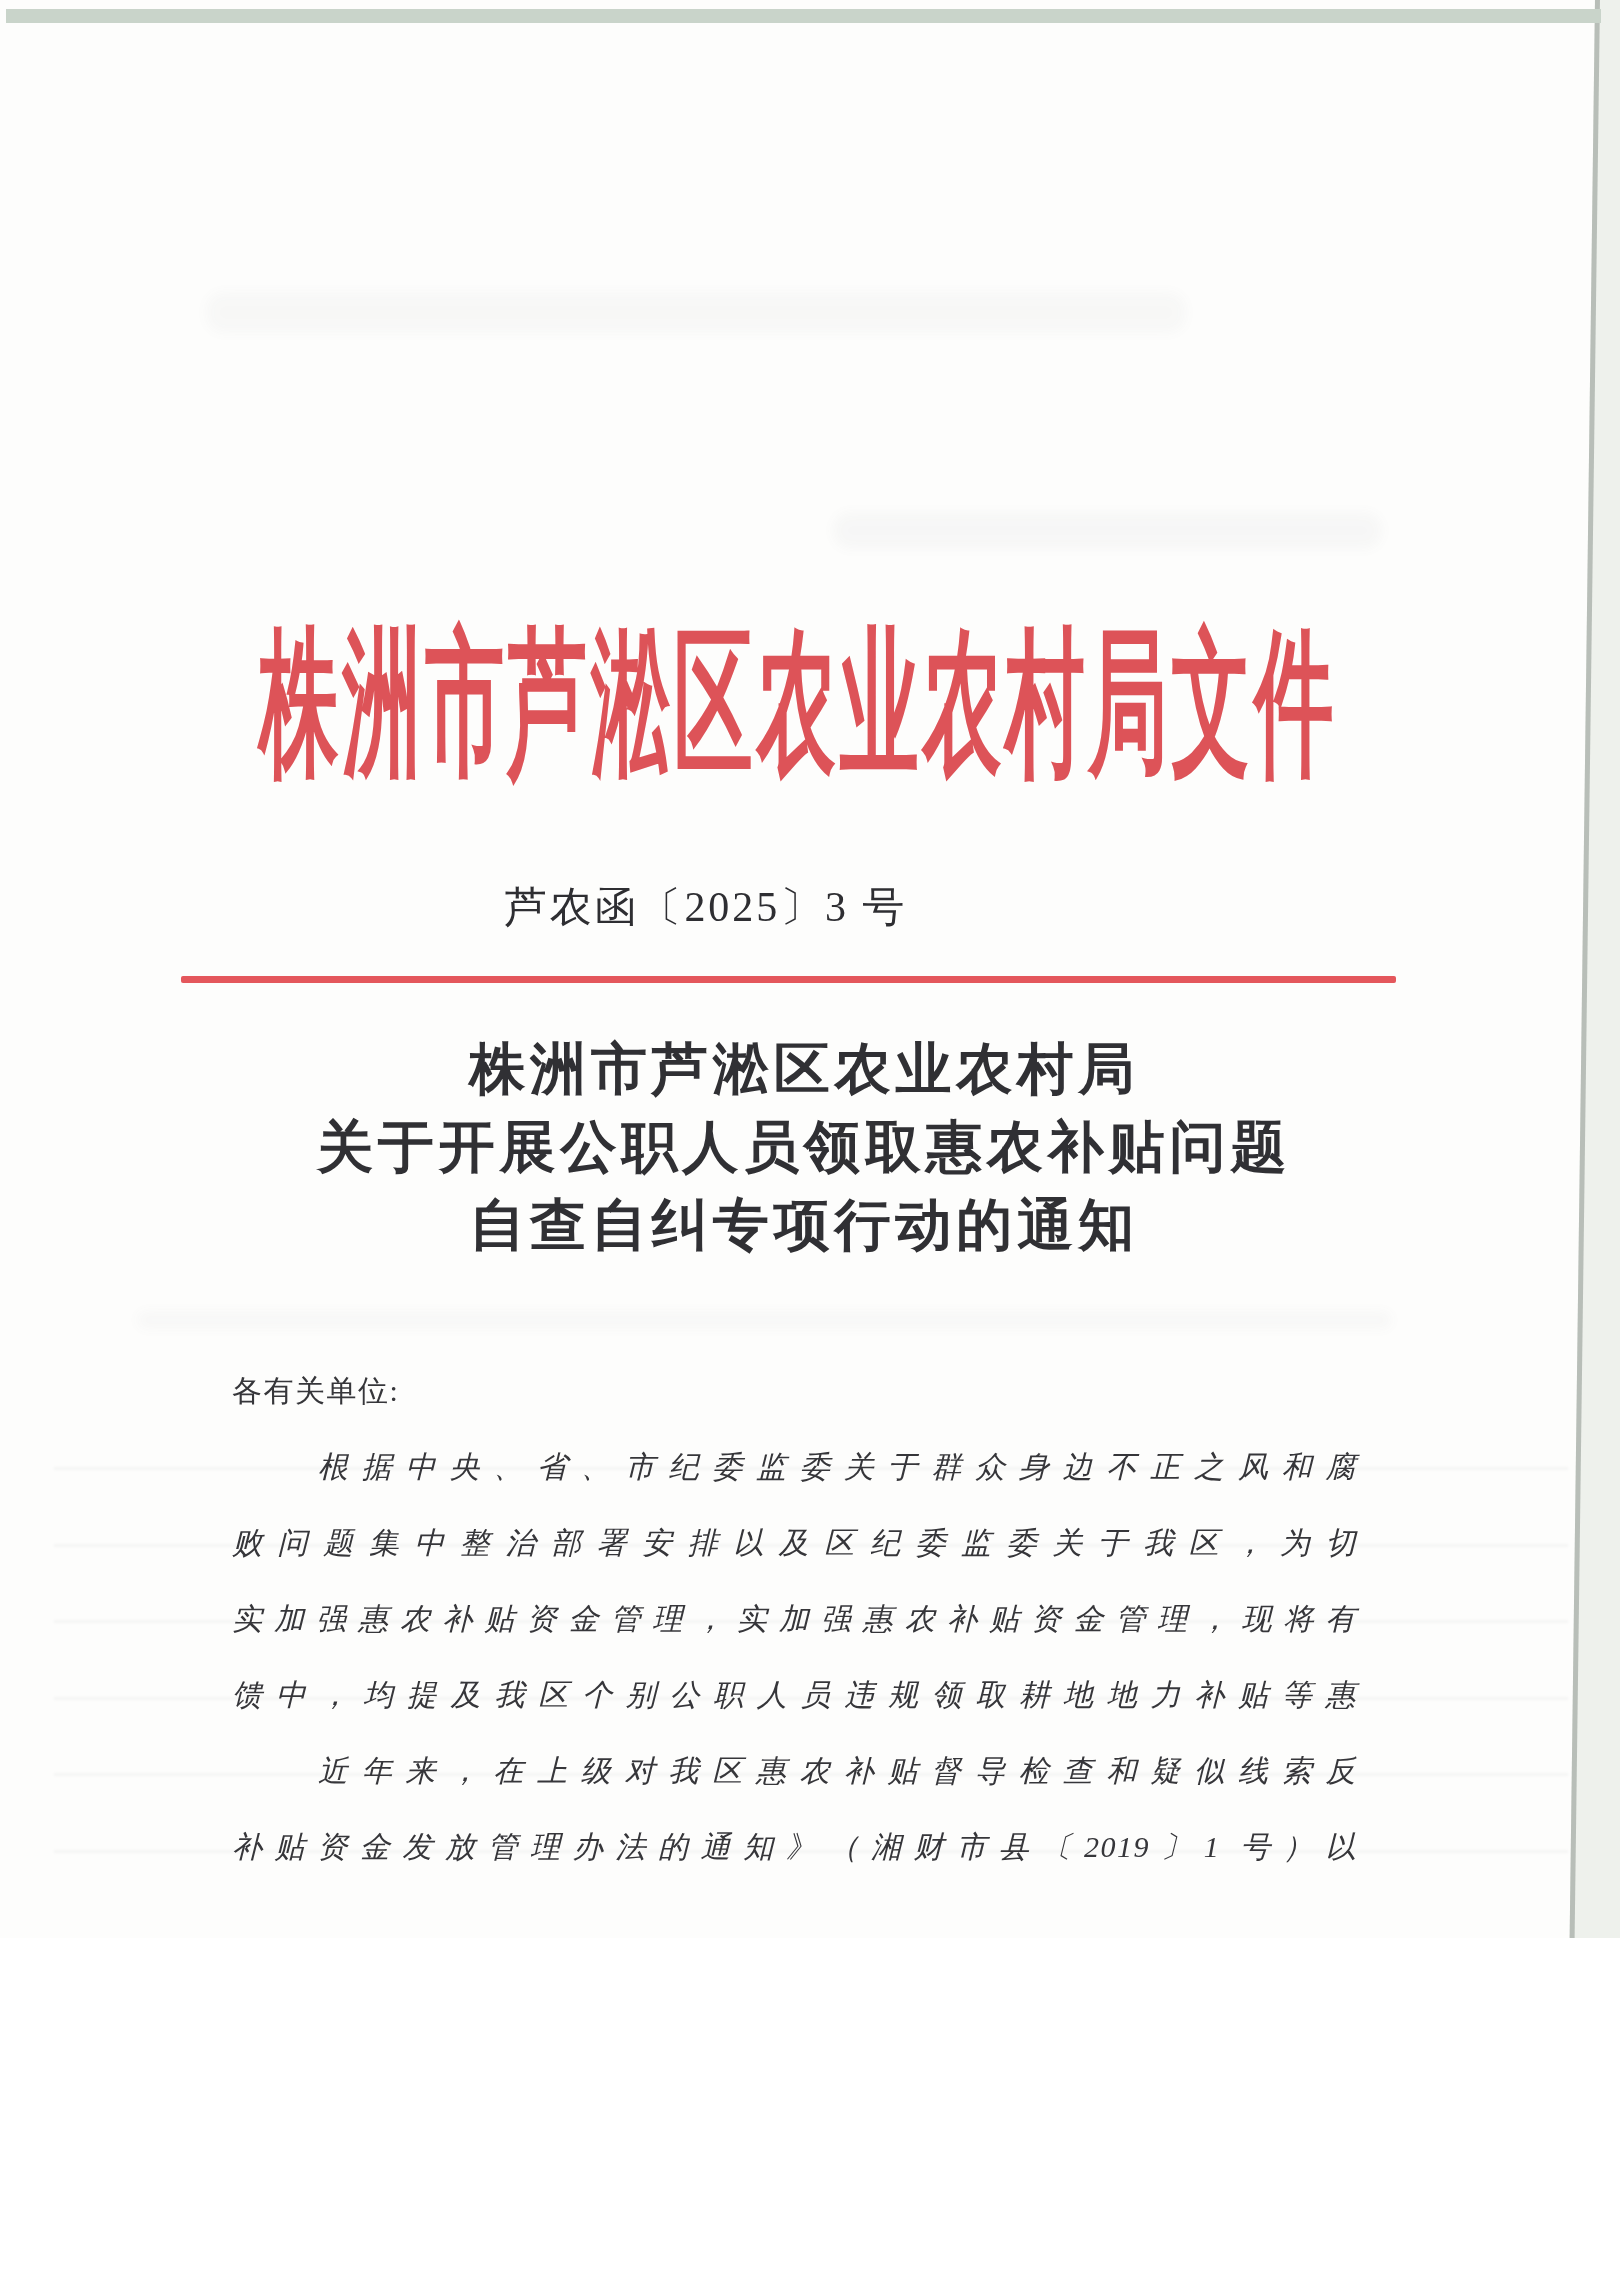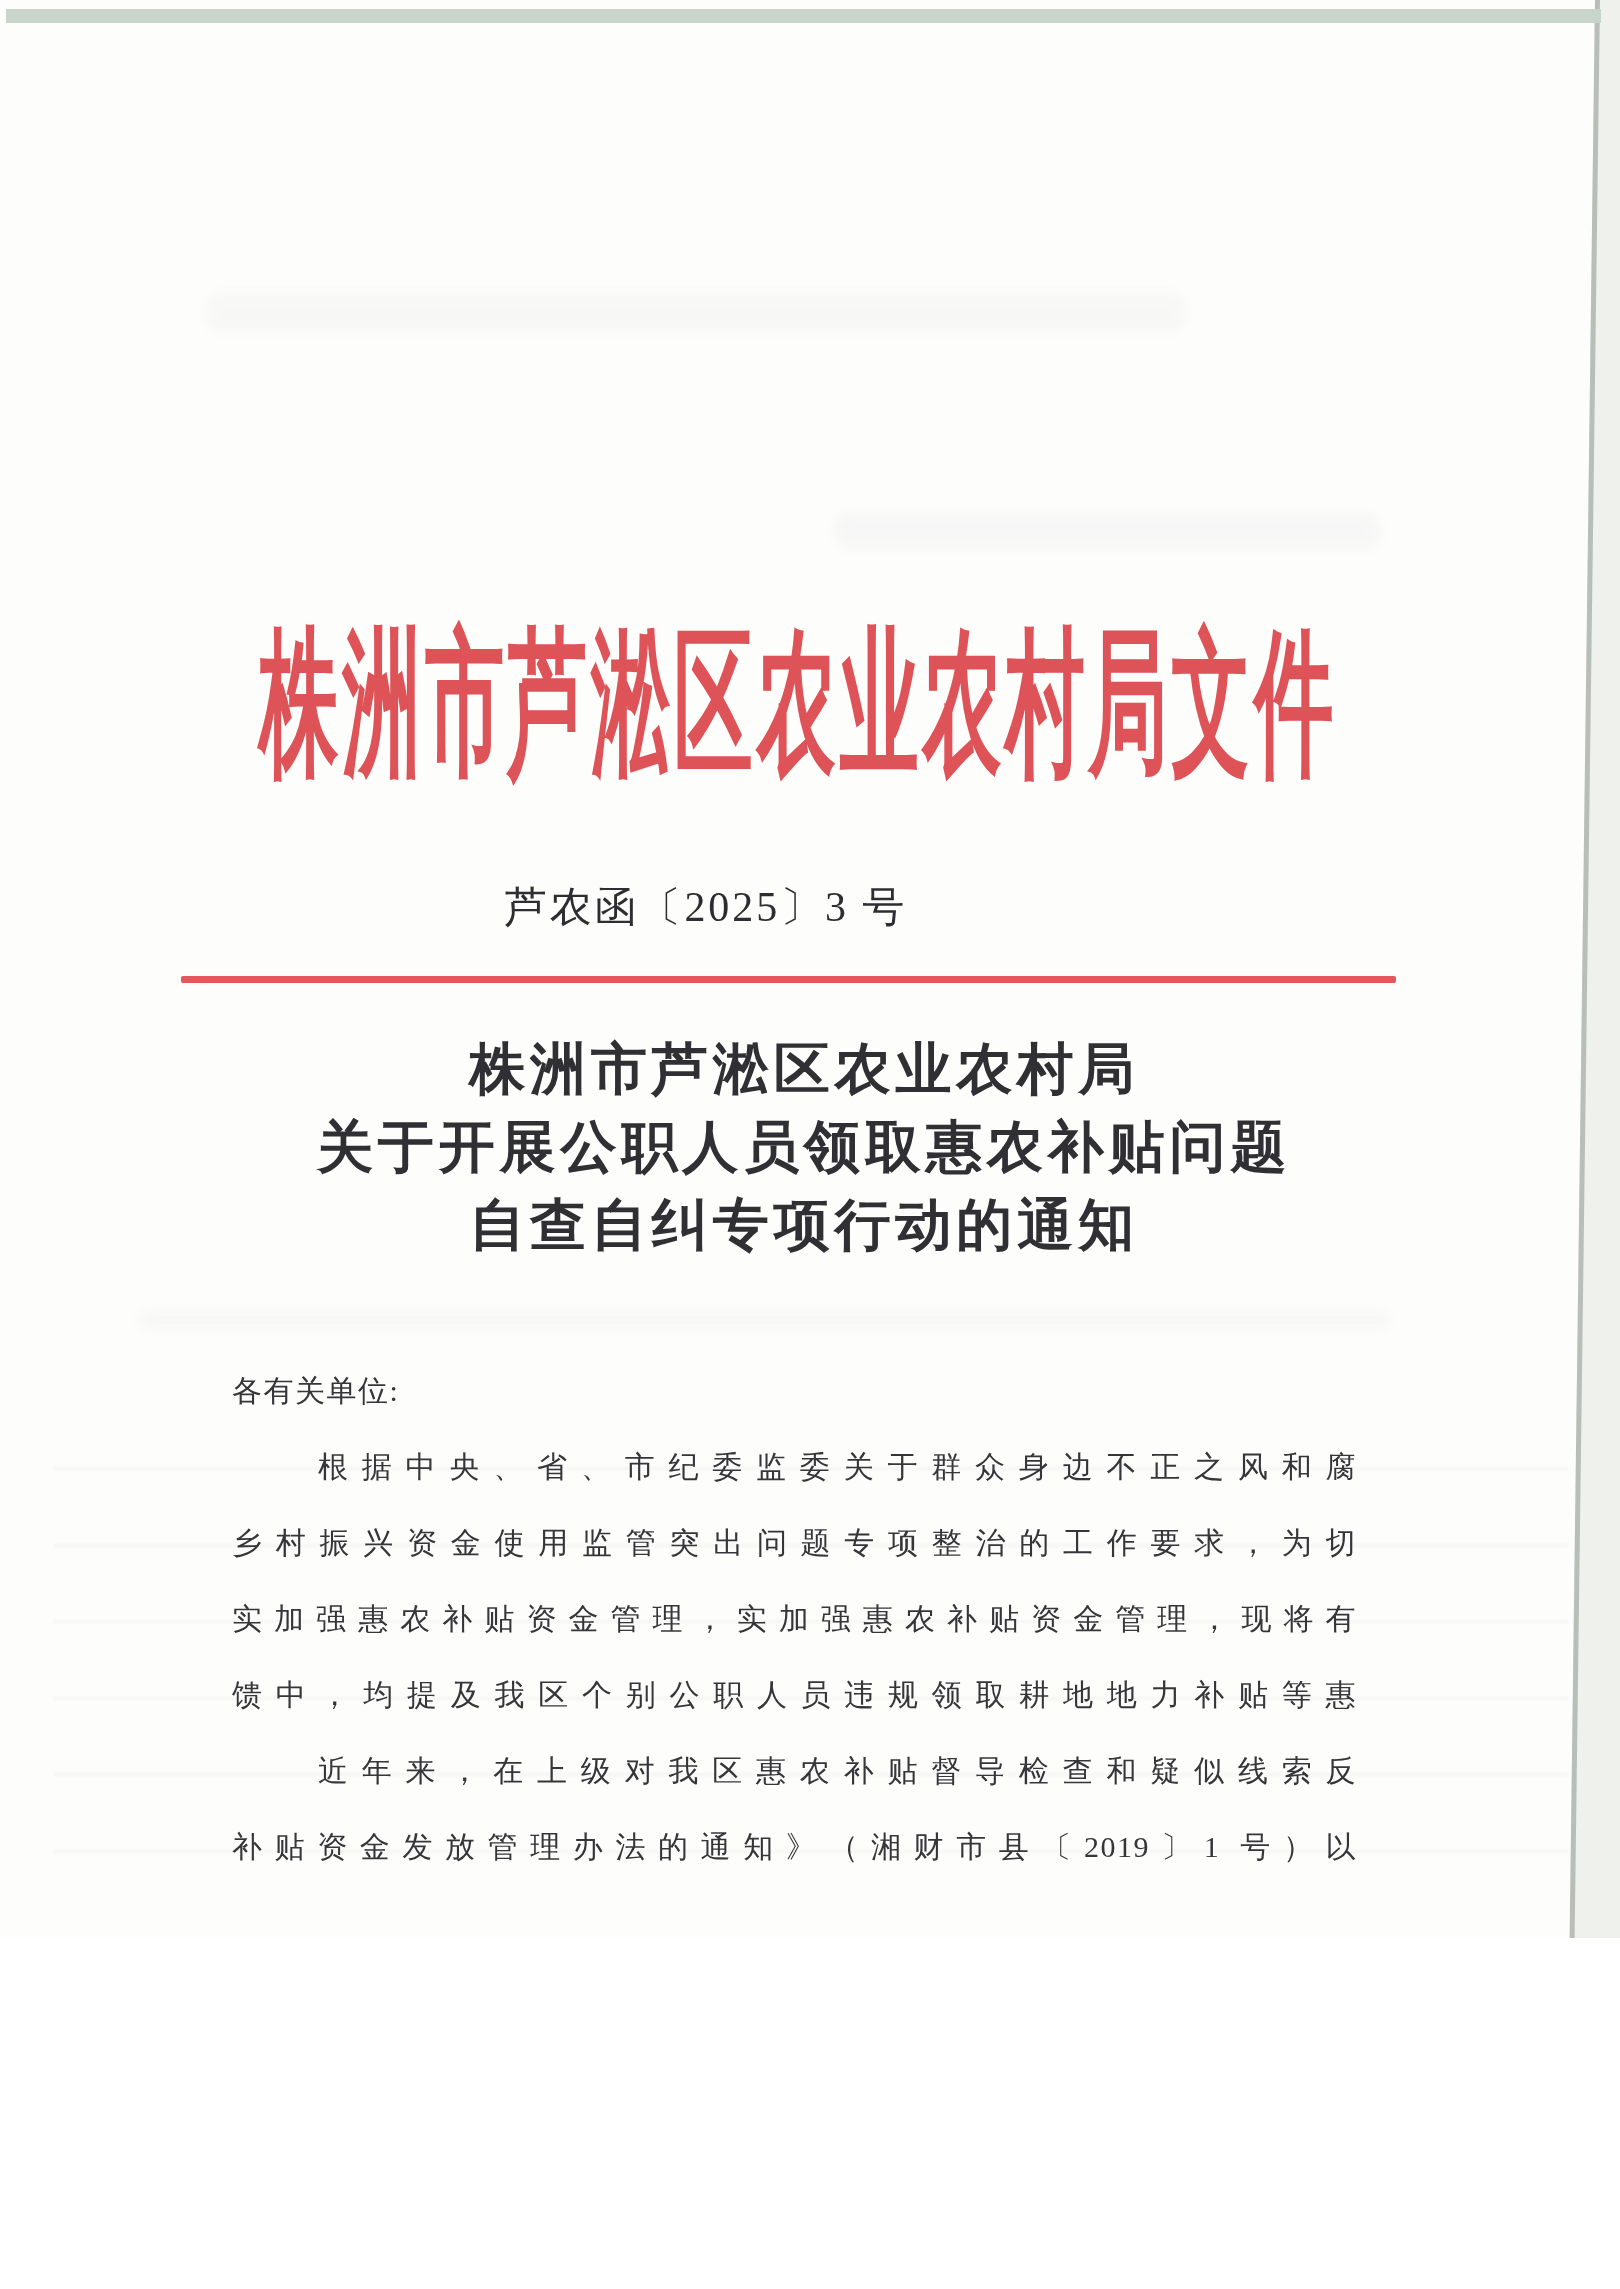--- a/index.html
+++ b/index.html
@@ -54,21 +54,21 @@
     font-family:"Liberation Serif", serif;
     font-weight:700;font-size:56px;line-height:78px;letter-spacing:4.9px;
     white-space:nowrap;
   }
   
   .body-block{
     position:absolute;left:232px;top:1353px;width:1125px;
     color:#36363a;font-size:30px;line-height:76px;letter-spacing:1.5px;
   }
   .bline{height:76px;white-space:nowrap;}
-  .bline.j{white-space:normal;text-align:justify;text-align-last:justify;}
+  .bline.j{white-space:normal;text-align:justify;text-align-last:justify;font-style:italic;}
   .bline.indent{text-indent:86px;}
   .page-number{
     position:absolute;left:1152px;top:2164px;width:216px;
     font-size:40px;letter-spacing:2px;color:#3b3b3e;white-space:nowrap;
   }
 </style>
 </head>
 <body>
 
 <div class="scan">
@@ -93,21 +93,21 @@
 
   <div class="doc-title">
     <div>株洲市芦淞区农业农村局</div>
     <div>关于开展公职人员领取惠农补贴问题</div>
     <div>自查自纠专项行动的通知</div>
   </div>
 
   <div class="body-block">
     <div class="bline">各有关单位:</div>
     <div class="bline j indent">根据中央、省、市纪委监委关于群众身边不正之风和腐</div>
-    <div class="bline j">乡村振兴资金使用监管突出问题专项整治的工作要求，为切</div>
+    <div class="bline j">败问题集中整治部署安排以及区纪委监委关于我区，为切</div>
     <div class="bline j">实加强惠农补贴资金管理，实加强惠农补贴资金管理，现将有</div>
     <div class="bline j">馈中，均提及我区个别公职人员违规领取耕地地力补贴等惠</div>
     <div class="bline j indent">近年来，在上级对我区惠农补贴督导检查和疑似线索反</div>
     <div class="bline j">补贴资金发放管理办法的通知》（湘财市县〔2019〕1 号）以</div>
   </div>
 
   <div class="page-number">— 1 —</div>
 
 </div>
 

